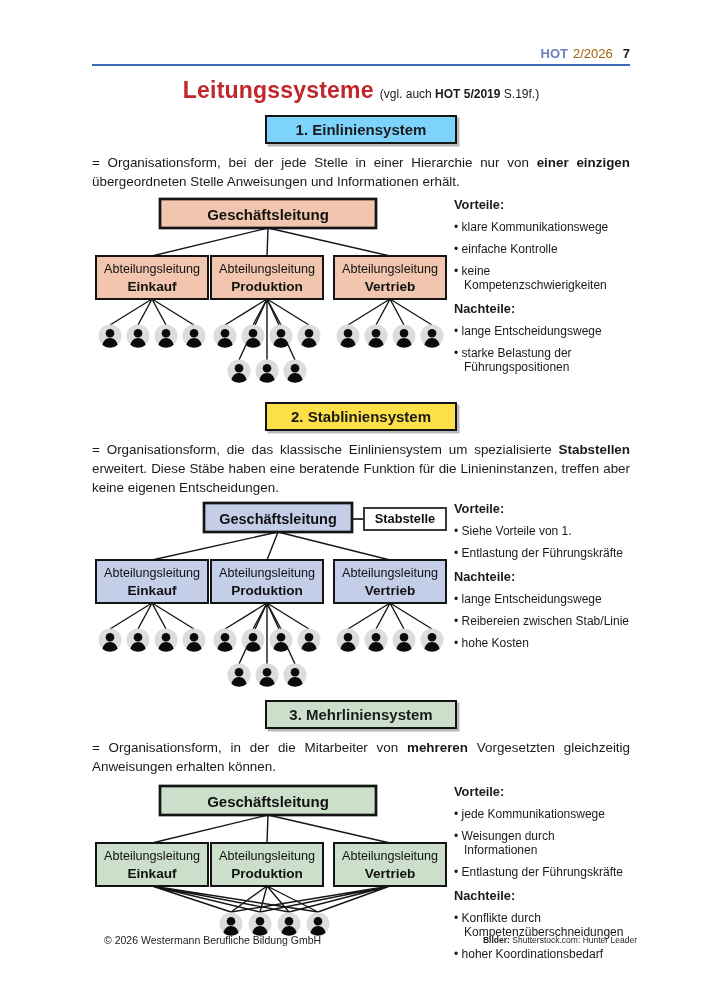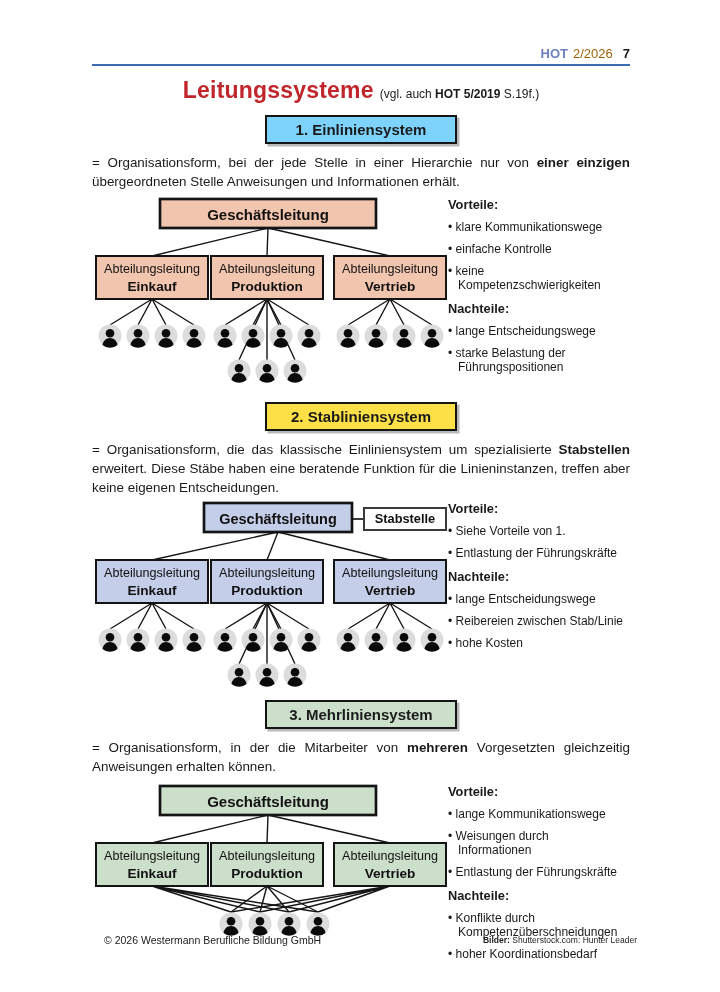--- a/index.html
+++ b/index.html
@@ -30,21 +30,21 @@
 
   
   .intro{font-size:13.4px;line-height:19px;text-align:justify;margin:9px 0 0}
   .intro b{font-weight:bold}
 
   
   .drow{display:flex;margin-top:5px}
   .drow.r2{margin-top:3px}
   .drow.r3{margin-top:7px}
   .dcol{width:356px;flex:0 0 356px}
-  .pcol{width:176px;font-size:12px;line-height:14px}
+  .pcol{width:176px;margin-left:6px;font-size:12px;line-height:14px}
   .pcol h4{font-size:12.8px;font-weight:bold;margin:2px 0 2px}
   .pcol h4.nach{margin-top:10px}
   .pcol ul{margin:0;padding:0;list-style:none}
   .pcol li{margin:8px 0;padding-left:10px;text-indent:-10px}
   .pcol li::before{content:"• "}
 
   svg text{font-family:"Liberation Sans","DejaVu Sans",sans-serif;fill:#111;text-anchor:middle}
   .t-top{font-size:15px;font-weight:bold}
   .t-top2{font-size:14.5px;font-weight:bold}
   .t-dept1{font-size:12.6px}
@@ -236,21 +236,21 @@
           <use href="#person" x="127.5" y="129.5"></use>
           <use href="#person" x="156.5" y="129.5"></use>
           <use href="#person" x="185.5" y="129.5"></use>
           <use href="#person" x="214.5" y="129.5"></use>
         </g>
       </svg>
     </div>
     <div class="pcol">
       <h4>Vorteile:</h4>
       <ul>
-        <li>lange Kommunikationswege</li>
+        <li>jede Kommunikationswege</li>
         <li>Weisungen durch Informationen</li>
         <li>Entlastung der Führungskräfte</li>
       </ul>
       <h4 class="nach">Nachteile:</h4>
       <ul>
         <li>Konflikte durch Kompetenzüberschneidungen</li>
         <li>hoher Koordinationsbedarf</li>
       </ul>
     </div>
   </div>

